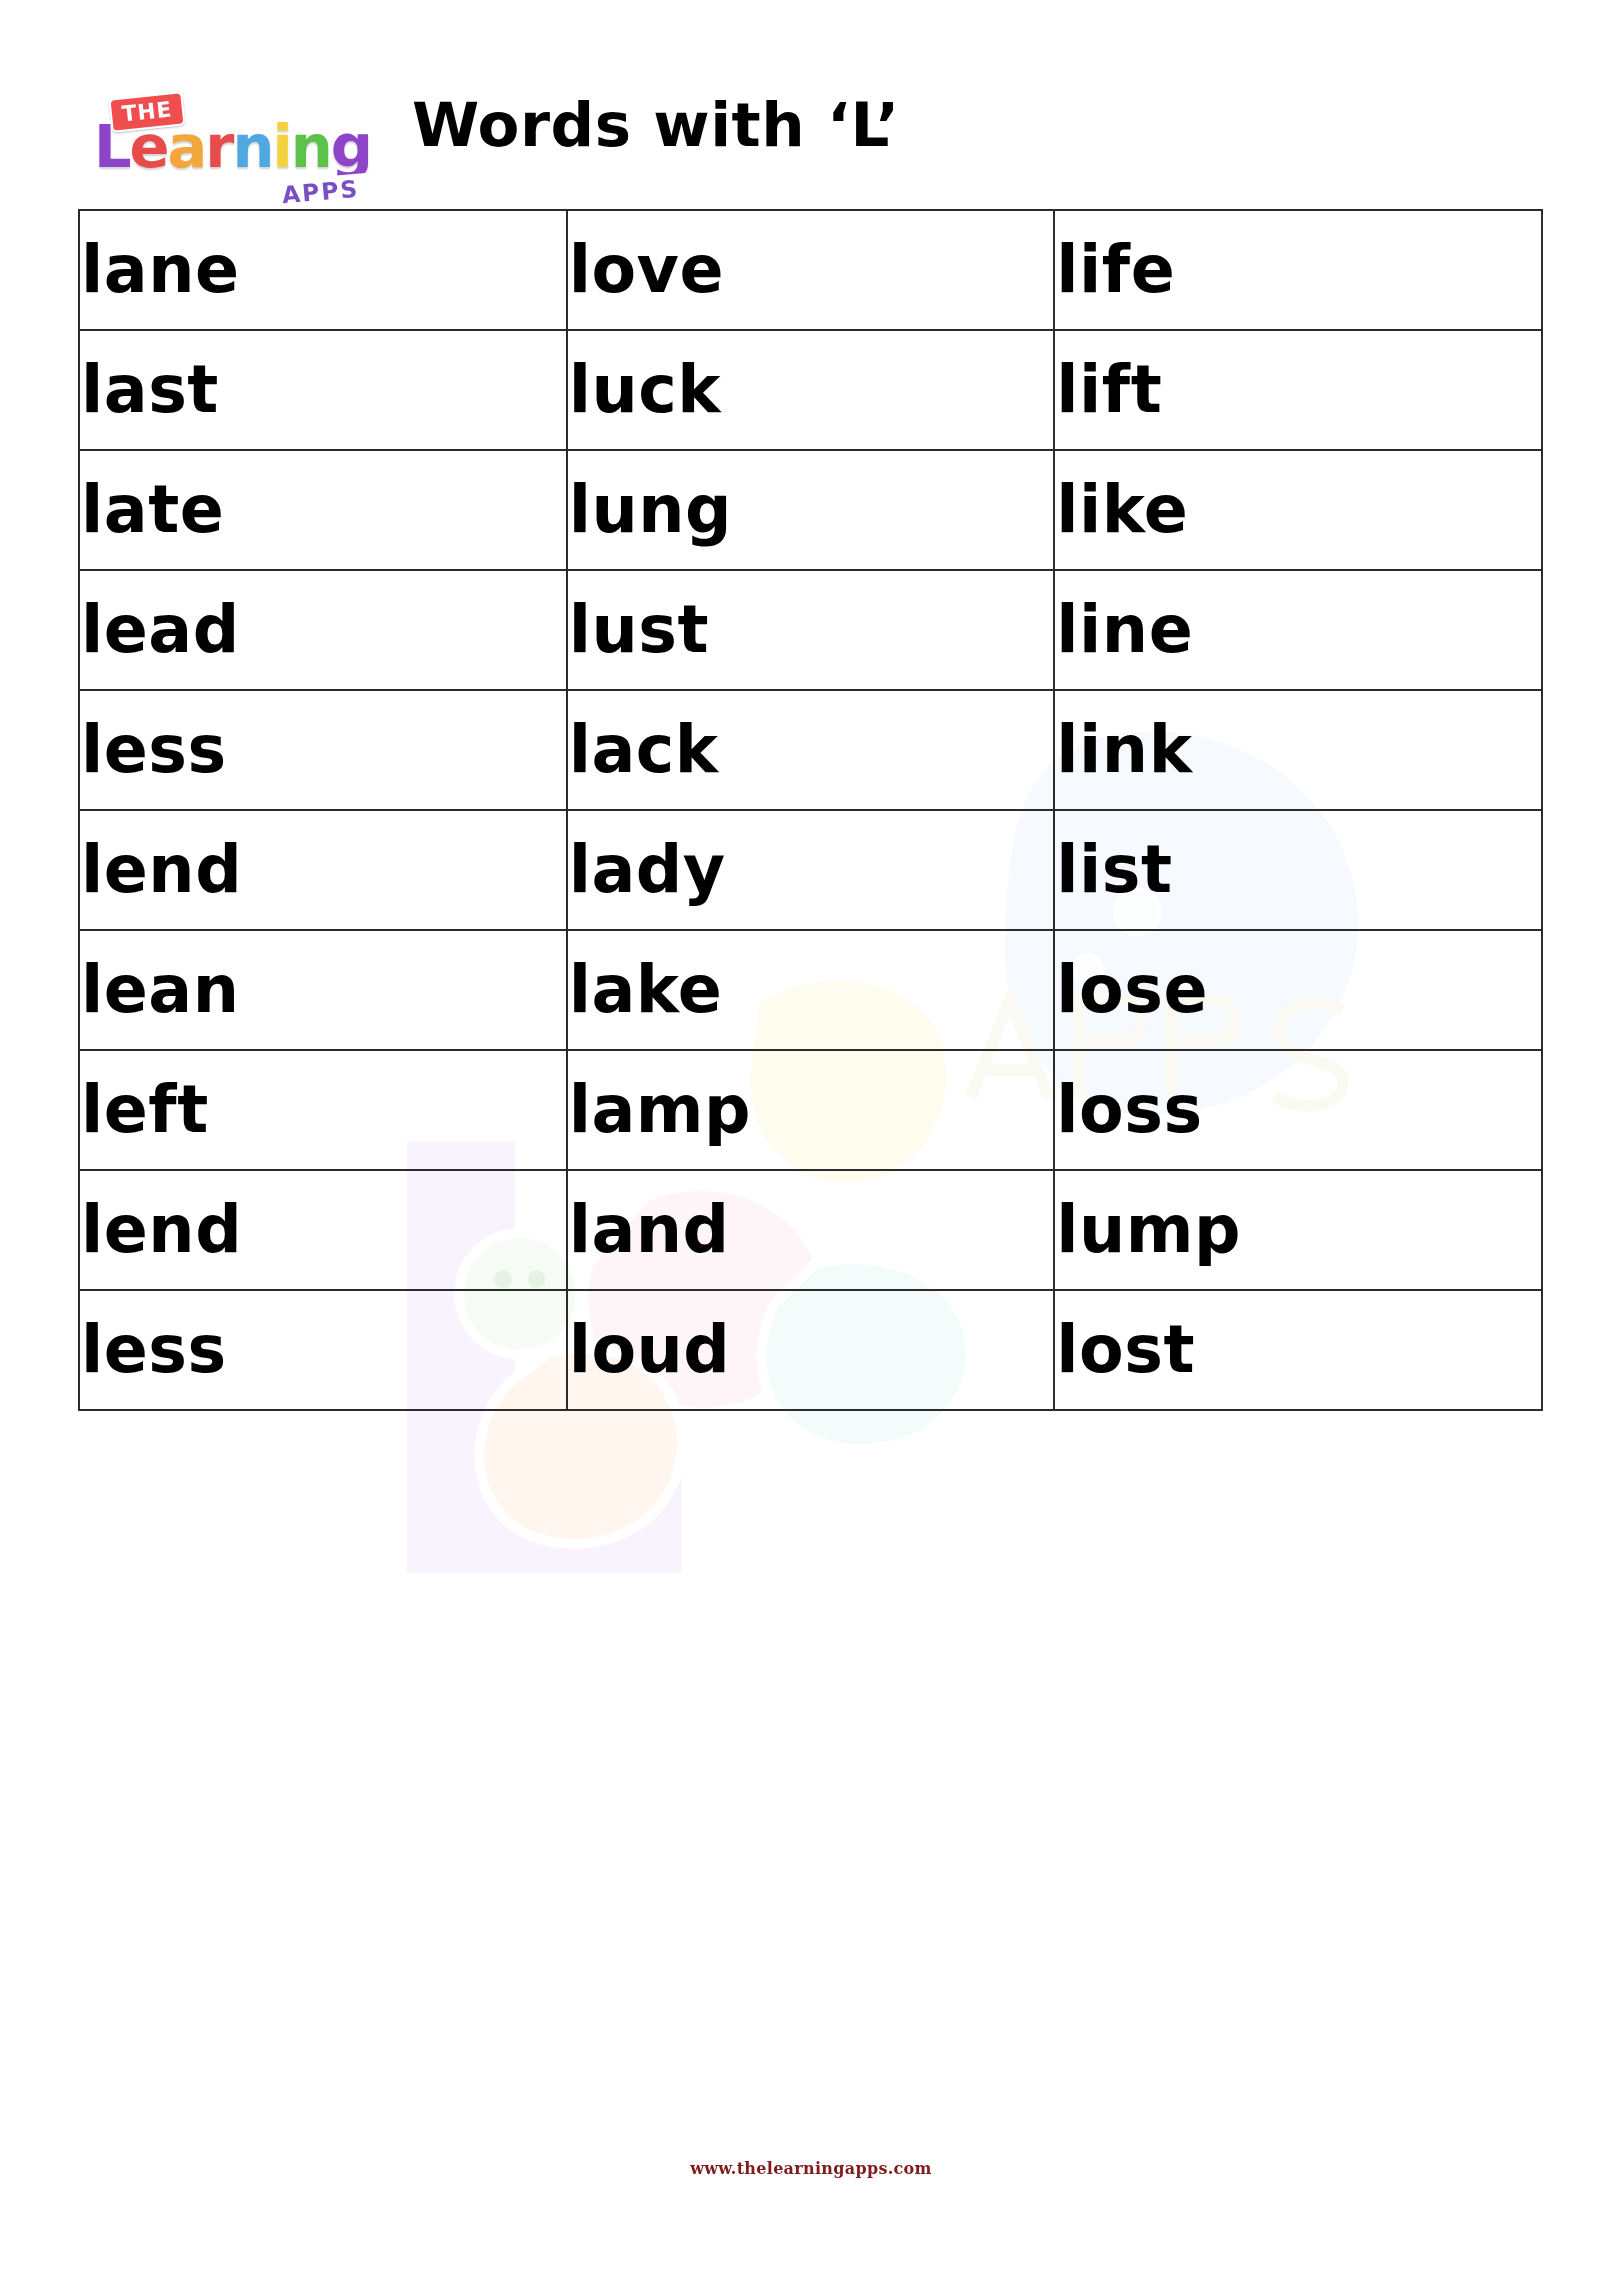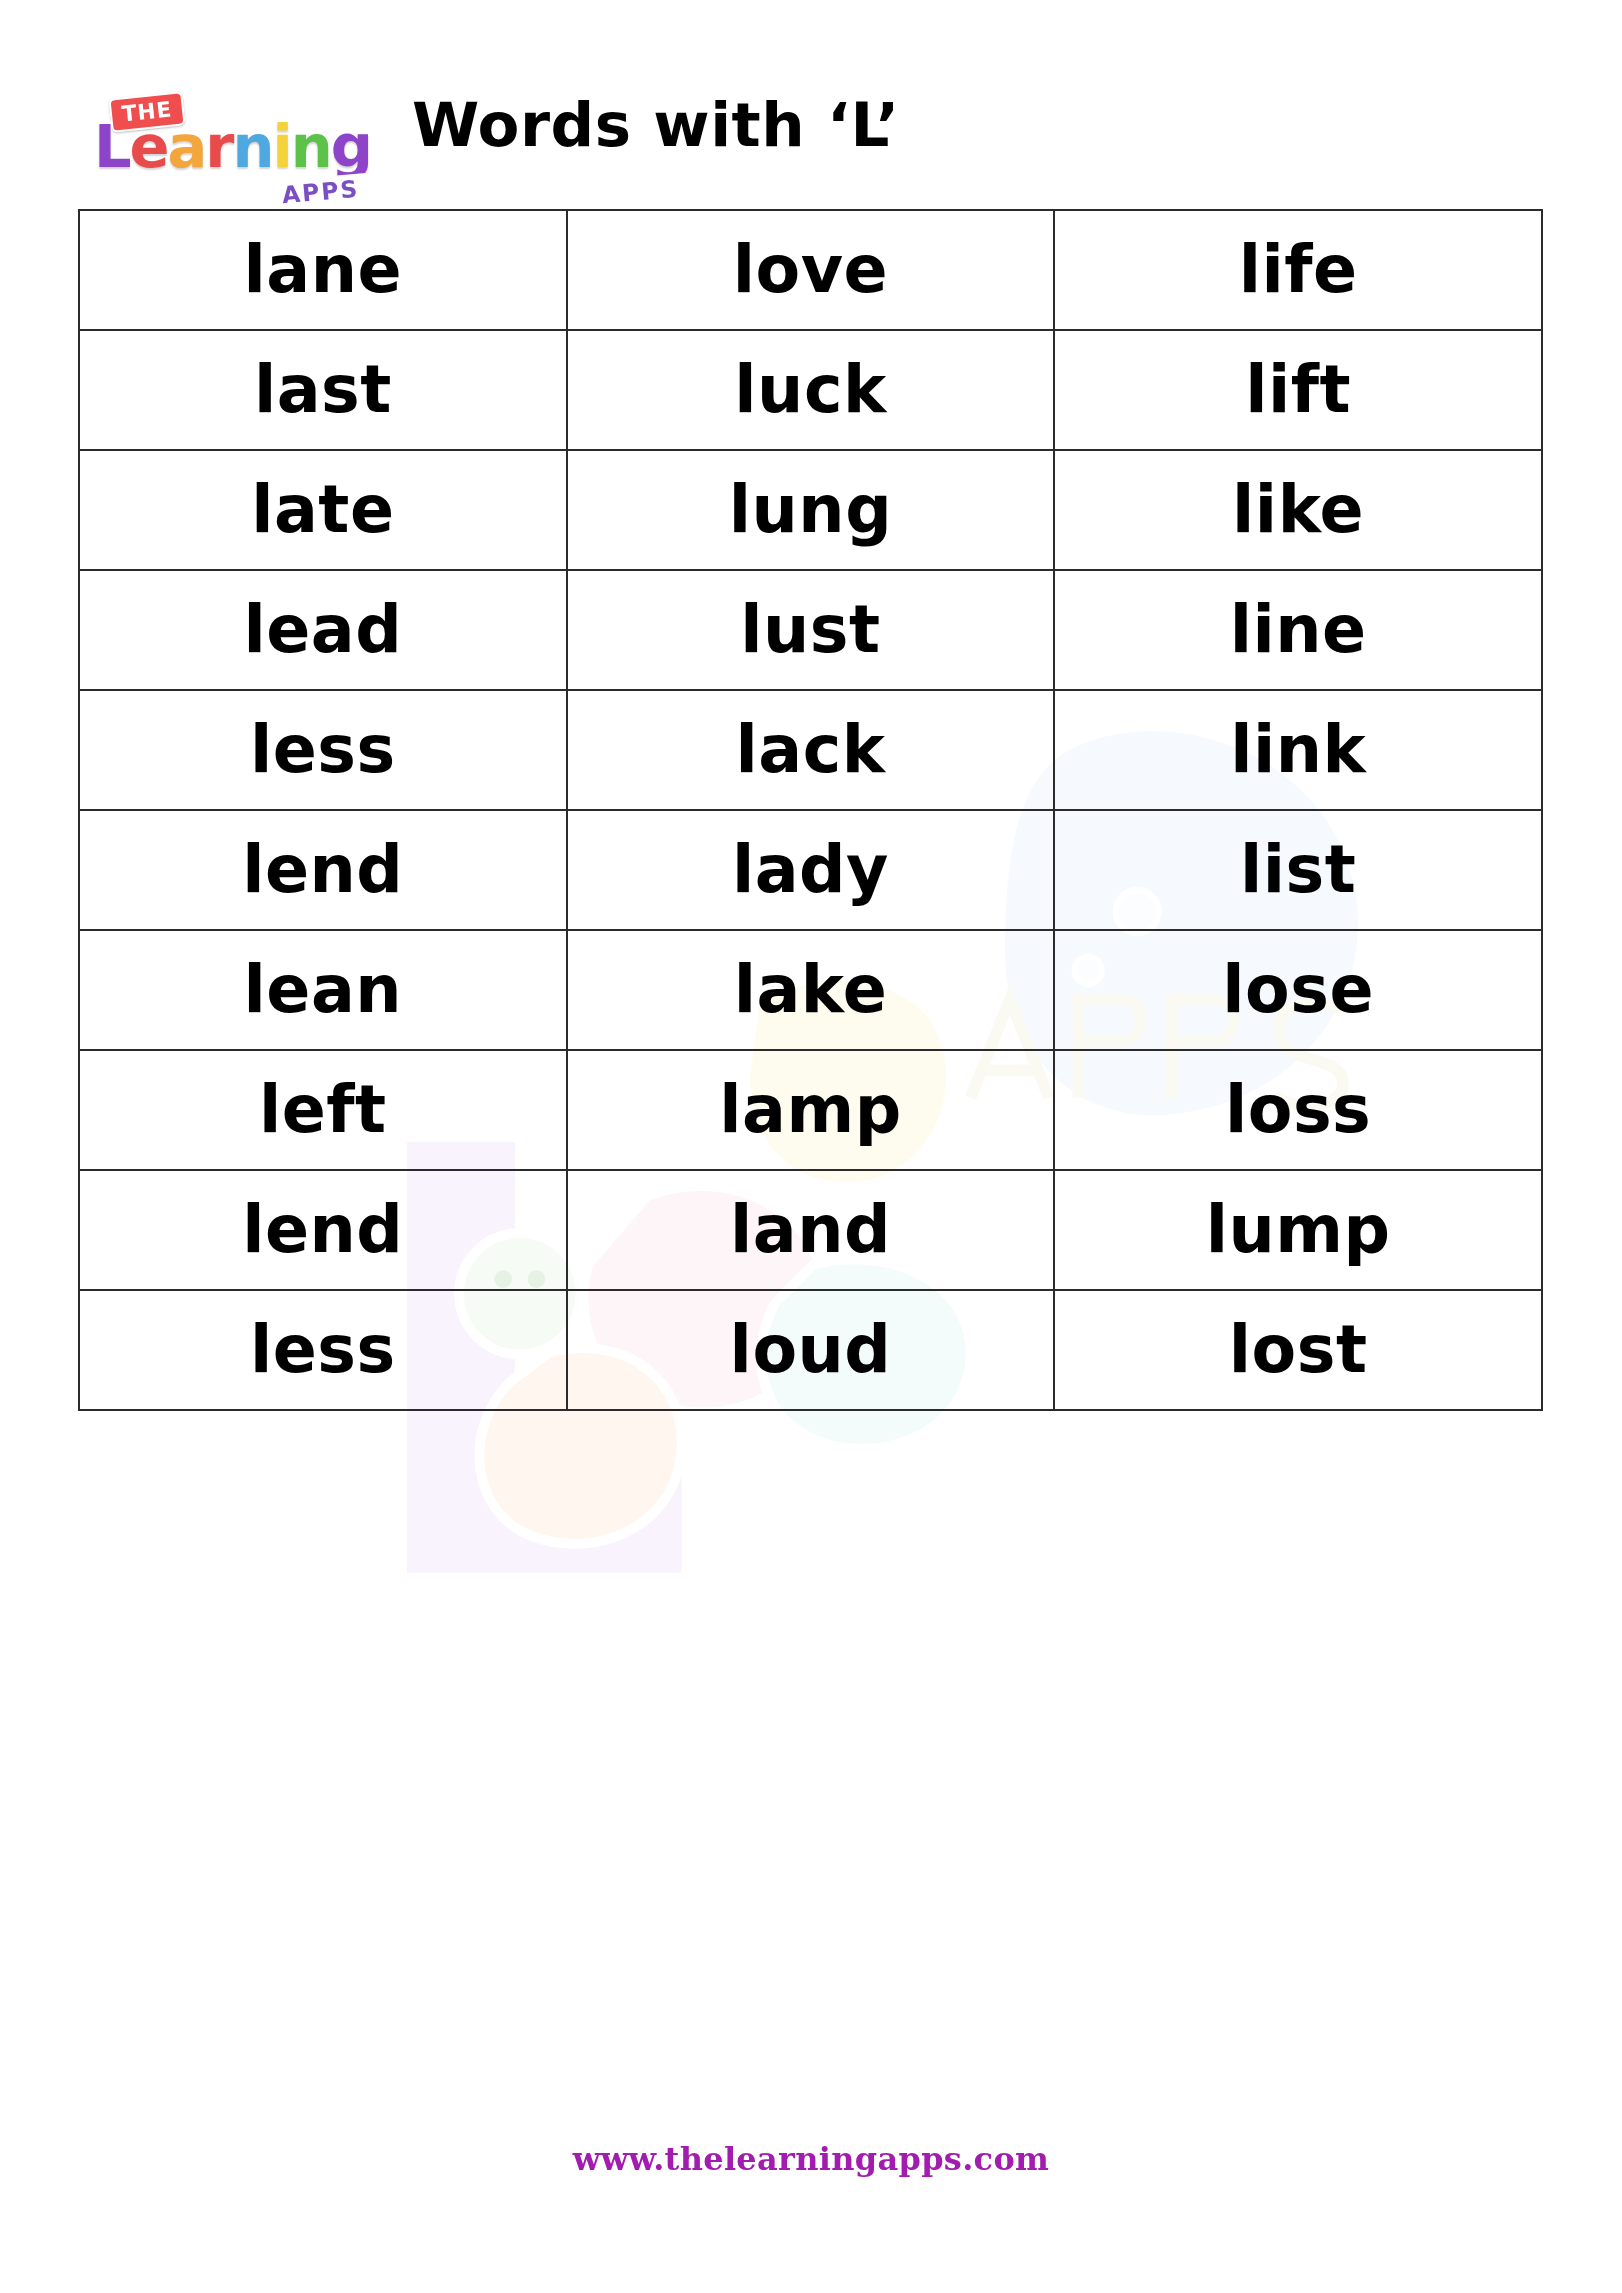--- a/index.html
+++ b/index.html
@@ -84,21 +84,20 @@
     margin: 17.6px 78px 0 78px;
   }
   table.words {
     border-collapse: collapse;
     width: 1465px;
     table-layout: fixed;
   }
   table.words td {
     border: 2px solid #2b2b2b;
     height: 116px;
-    text-align: center;
     vertical-align: middle;
     font-family: "DejaVu Sans", sans-serif;
     font-weight: bold;
     font-size: 65px;
     color: #000000;
     letter-spacing: 0.5px;
     background: transparent;
   }
 
   
@@ -106,22 +105,22 @@
     position: absolute;
     left: 0;
     right: 0;
     bottom: 116px;
     text-align: center;
     z-index: 2;
   }
   .footer-url {
     font-family: "DejaVu Serif", serif;
     font-weight: bold;
-    font-size: 32px;
-    color: #a21caf;
+    font-size: 16px;
+    color: #7f1d1d;
     letter-spacing: 0.3px;
   }
 
   
   .logo-the {
     position: absolute;
     left: 21.6px;
     top: 2px;
     background: #f04e4e;
     color: #ffffff;

